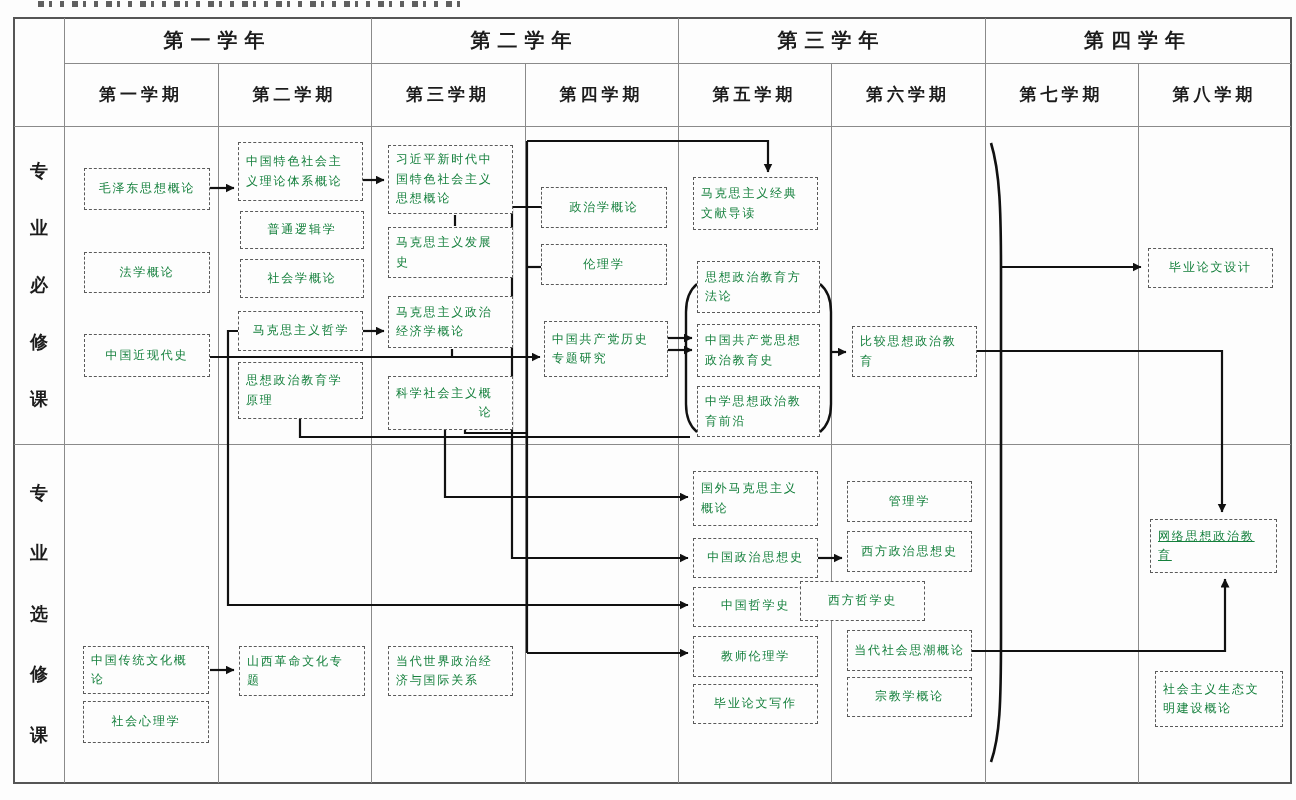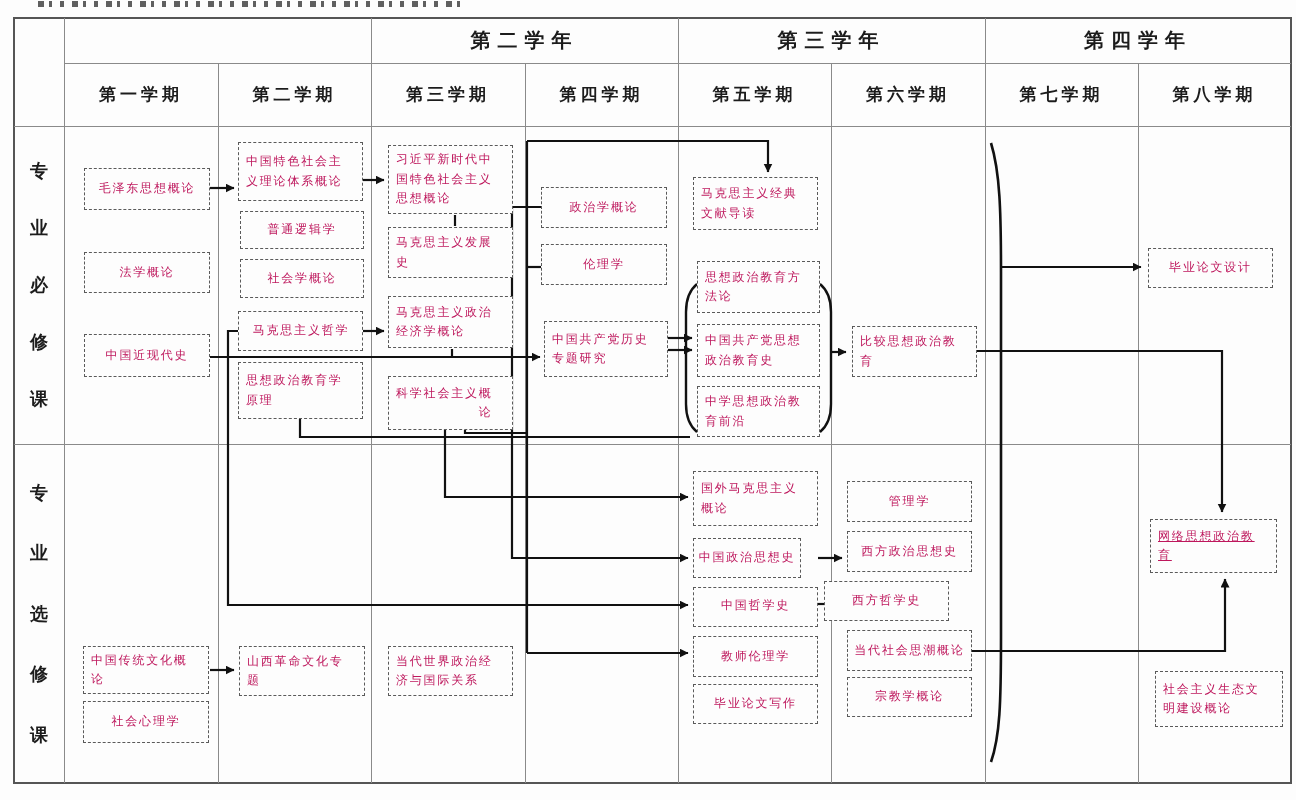--- a/index.html
+++ b/index.html
@@ -21,21 +21,21 @@
   }
   .year-cell{font-size:20px;letter-spacing:7px;}
   .sem-cell{font-size:17px;letter-spacing:4px;}
   .vlabel{
     position:absolute;left:14px;width:50px;z-index:3;display:flex;flex-direction:column;
     align-items:center;justify-content:space-evenly;font-size:18px;font-weight:bold;
   }
   .course{
     position:absolute;z-index:4;background:#fdfdfd;border:1px dashed #5a5a5a;
     box-sizing:border-box;display:flex;align-items:center;
-    font-size:12px;letter-spacing:1.8px;line-height:1.62;color:#be185d;
+    font-size:12px;letter-spacing:1.8px;line-height:1.62;color:#15803d;
     white-space:pre;padding:2px 7px;z-index:4;
   }
   .course.single{justify-content:center;text-align:center;}
   .course.multi{justify-content:flex-start;text-align:left;}
 </style>
 </head>
 <body>
 
 <div id="stage">
 
@@ -88,20 +88,21 @@
         <polyline points="210,670 234,670" marker-end="url(#arr)"></polyline>
         <polyline points="818,558 842,558" marker-end="url(#arr)"></polyline>
         <polyline points="818,604 842,604" marker-end="url(#arr)"></polyline>
         <path d="M991,143 C1000,172 1001,212 1001,272 L1001,636 C1001,703 1000,736 991,762" stroke-width="2.6"></path>
         <polyline points="1001,267 1141,267" marker-end="url(#arr)"></polyline>
         <polyline points="977,351 1222,351 1222,512" marker-end="url(#arr)"></polyline>
         <polyline points="972,651 1225,651 1225,579" marker-end="url(#arr)"></polyline>
       </g>
   </svg>
 
+  <div class="cell year-cell" style="left:64px;top:18px;width:307px;height:45px">第一学年</div>
   <div class="cell year-cell" style="left:371px;top:18px;width:307px;height:45px">第二学年</div>
   <div class="cell year-cell" style="left:678px;top:18px;width:307px;height:45px">第三学年</div>
   <div class="cell year-cell" style="left:985px;top:18px;width:306px;height:45px">第四学年</div>
 
   <div class="cell sem-cell" style="left:64px;top:63px;width:154px;height:63px">第一学期</div>
   <div class="cell sem-cell" style="left:218px;top:63px;width:153px;height:63px">第二学期</div>
   <div class="cell sem-cell" style="left:371px;top:63px;width:154px;height:63px">第三学期</div>
   <div class="cell sem-cell" style="left:525px;top:63px;width:153px;height:63px">第四学期</div>
   <div class="cell sem-cell" style="left:678px;top:63px;width:153px;height:63px">第五学期</div>
   <div class="cell sem-cell" style="left:831px;top:63px;width:154px;height:63px">第六学期</div>
@@ -160,27 +161,27 @@
       <div class="course single" style="left: 1148px; top: 248px; width: 125px; height: 40px;">毕业论文设计</div>
       <div class="course multi" style="left: 83px; top: 646px; width: 126px; height: 48px;">中国传统文化概
 论</div>
       <div class="course single" style="left: 83px; top: 701px; width: 126px; height: 42px;">社会心理学</div>
       <div class="course multi" style="left: 239px; top: 646px; width: 126px; height: 50px;">山西革命文化专
 题</div>
       <div class="course multi" style="left: 388px; top: 646px; width: 125px; height: 50px;">当代世界政治经
 济与国际关系</div>
       <div class="course multi" style="left: 693px; top: 471px; width: 125px; height: 55px;">国外马克思主义
 概论</div>
-      <div class="course single" style="left: 693px; top: 538px; width: 108px; height: 40px; text-align: right;">中国政治思想史</div>
+      <div class="course single" style="left: 693px; top: 538px; width: 125px; height: 40px; text-align: right;">中国政治思想史</div>
       <div class="course single" style="left: 693px; top: 587px; width: 125px; height: 40px; font-family: Liberation Mono, monospace;">中国哲学史</div>
       <div class="course single" style="left: 693px; top: 636px; width: 125px; height: 41px;">教师伦理学</div>
       <div class="course single" style="left: 693px; top: 684px; width: 125px; height: 40px;">毕业论文写作</div>
       <div class="course single" style="left: 847px; top: 481px; width: 125px; height: 41px;">管理学</div>
       <div class="course single" style="left: 847px; top: 531px; width: 125px; height: 41px;">西方政治思想史</div>
-      <div class="course single" style="left: 824px; top: 581px; width: 125px; height: 40px;">西方哲学史</div>
+      <div class="course single" style="left: 800px; top: 581px; width: 125px; height: 40px;">西方哲学史</div>
       <div class="course single" style="left: 847px; top: 630px; width: 125px; height: 41px;">当代社会思潮概论</div>
       <div class="course single" style="left: 847px; top: 677px; width: 125px; height: 40px;">宗教学概论</div>
       <div class="course multi" style="left: 1150px; top: 519px; width: 127px; height: 54px; text-decoration: underline;">网络思想政治教
 育</div>
       <div class="course multi" style="left: 1155px; top: 671px; width: 128px; height: 56px;">社会主义生态文
 明建设概论</div>
     </div>
 </div>
 
 </body></html>

